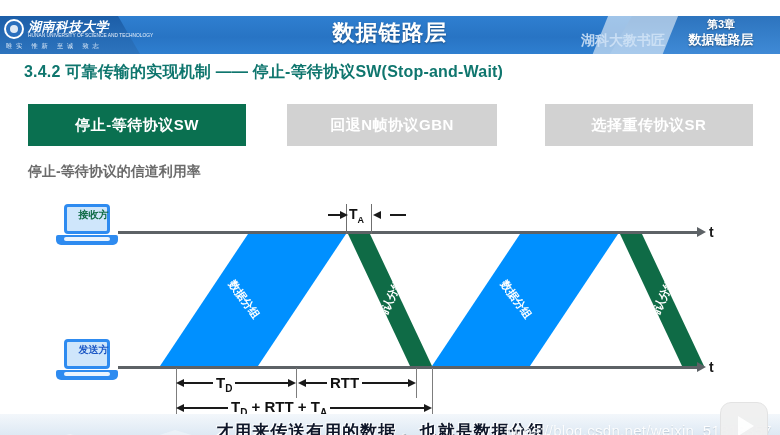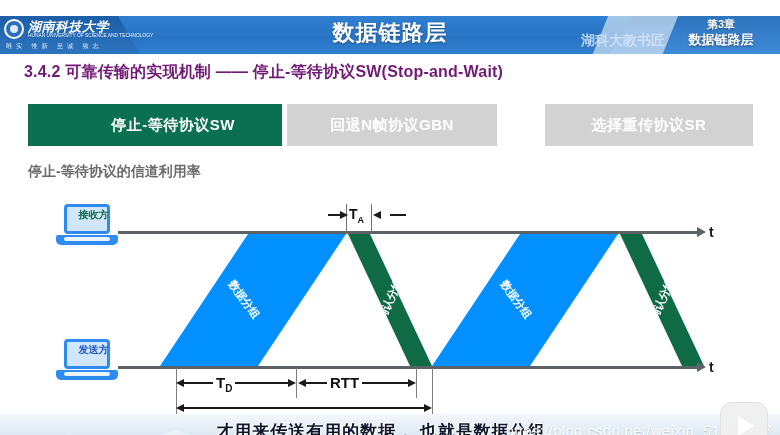--- a/index.html
+++ b/index.html
@@ -35,27 +35,27 @@
     transform:scale(1.35);transform-origin:left top;}
   .logo-motto{position:absolute;left:2px;top:24px;font-size:5px;color:#dce9f7;letter-spacing:3px;
     white-space:nowrap;transform:scale(1.25);transform-origin:left top;}
   .hdr-sub{position:absolute;right:115px;top:16px;font-size:14px;color:#cfe2f6;font-weight:bold;
     white-space:nowrap;opacity:.9;}
   .hdr-right{position:absolute;right:4px;top:1px;width:110px;text-align:center;color:#fff;}
   .hdr-ch{font-size:11px;font-weight:bold;line-height:15px;text-shadow:0 1px 2px rgba(0,0,0,.4);}
   .hdr-ch2{font-size:13px;font-weight:bold;line-height:16px;text-shadow:0 1px 2px rgba(0,0,0,.4);}
 
   
-  .sec-title{position:absolute;left:24px;top:46px;font-size:16px;font-weight:bold;color:#701a75;
+  .sec-title{position:absolute;left:24px;top:46px;font-size:16px;font-weight:bold;color:#0f766e;
     white-space:nowrap;letter-spacing:.2px;}
 
   
   .btn{position:absolute;top:88px;height:42px;display:flex;align-items:center;justify-content:center;
     font-size:15px;font-weight:bold;color:#ffffff;letter-spacing:.5px;}
-  .btn.active{left:28px;width:218px;background:#0a7050;padding-left:36px;}
+  .btn.active{left:28px;width:218px;background:#0a7050;}
   .btn.inactive{background:#d2d2d2;color:#ffffff;}
   .btn.b2{left:287px;width:210px;}
   .btn.b3{left:545px;width:208px;}
 
   
   .sub-title{position:absolute;left:28px;top:147px;font-size:14px;font-weight:bold;color:#6b6b6b;
     white-space:nowrap;}
 
   
   .diagram{position:absolute;left:0;top:180px;width:780px;height:230px;}
@@ -216,20 +216,23 @@
     </div>
 
     <div class="mbar" style="left:300px;top:186px;width:114px;"></div>
     <div class="ar-l" style="left:298px;top:183px;"></div>
     <div class="ar-r" style="left:408px;top:183px;"></div>
     <div class="mlabel" style="left:327px;top:178px;">RTT</div>
 
     <div class="mbar" style="left:178px;top:211px;width:252px;"></div>
     <div class="ar-l" style="left:176px;top:208px;"></div>
     <div class="ar-r" style="left:424px;top:208px;"></div>
+    <div class="mlabel" style="left:228px;top:202px;">
+      <span>T</span><sub>D</sub><span> + RTT + </span><span>T</span><sub>A</sub>
+    </div>
   </div>
 
   <div class="bottom-band"></div>
   <div class="mountains">
     <svg width="780" height="23" viewBox="0 0 780 23">
       <path d="M0 23 L70 6 L130 23 Z" fill="#ffffff" opacity=".75"></path>
       <path d="M110 23 L175 2 L245 23 Z" fill="#ffffff" opacity=".6"></path>
       <path d="M480 23 L545 5 L615 23 Z" fill="#ffffff" opacity=".7"></path>
       <path d="M590 23 L660 3 L735 23 Z" fill="#ffffff" opacity=".55"></path>
       <path d="M300 23 L350 11 L400 23 Z" fill="#ffffff" opacity=".45"></path>

